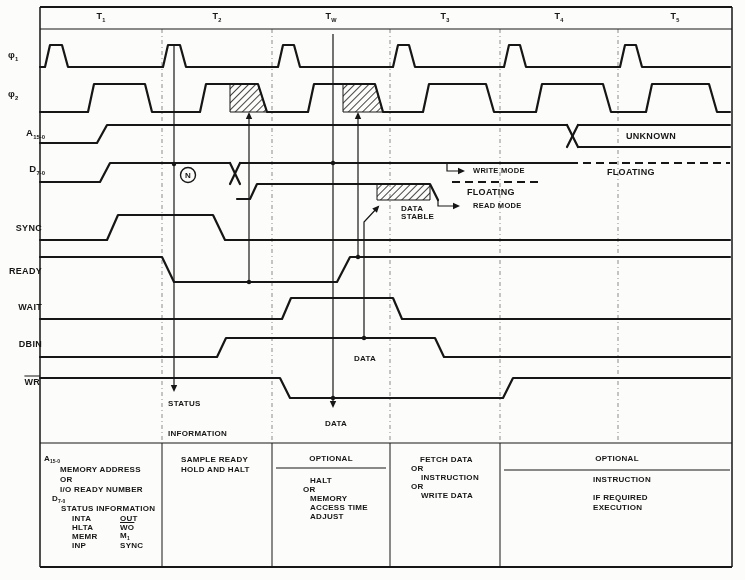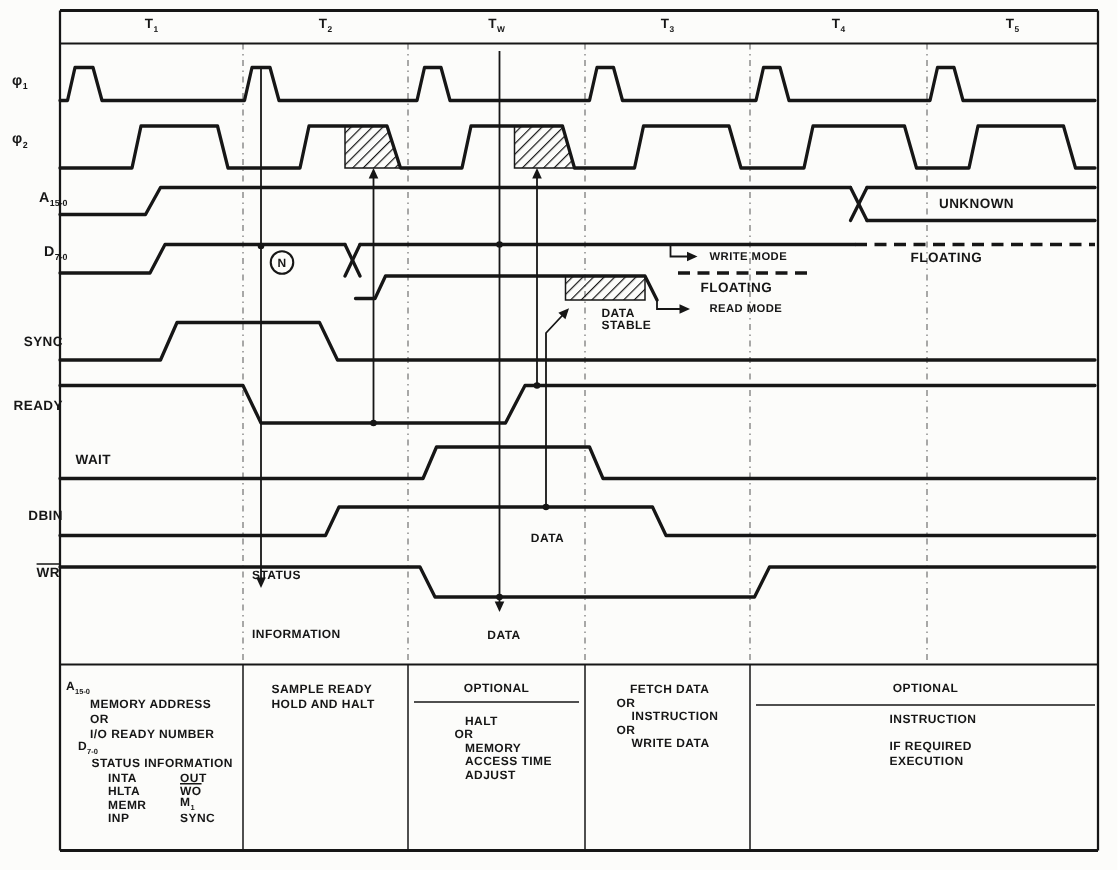--- a/index.html
+++ b/index.html
@@ -116,35 +116,35 @@
       <span class="txt" style="font-size: 9px; top: 18px; left: 331px; transform: translate(-50%, -50%);"><span>T</span><sub>W</sub></span>
       <span class="txt" style="font-size: 9px; top: 18px; left: 445px; transform: translate(-50%, -50%);"><span>T</span><sub>3</sub></span>
       <span class="txt" style="font-size: 9px; top: 18px; left: 559px; transform: translate(-50%, -50%);"><span>T</span><sub>4</sub></span>
       <span class="txt" style="font-size: 9px; top: 18px; left: 675px; transform: translate(-50%, -50%);"><span>T</span><sub>5</sub></span>
       <span class="txt" style="font-size: 9.5px; top: 56px; left: 8px; transform: translateY(-50%);"><span>φ</span><sub>1</sub></span>
       <span class="txt" style="font-size: 9.5px; top: 95px; left: 8px; transform: translateY(-50%);"><span>φ</span><sub>2</sub></span>
       <span class="txt" style="font-size: 9.5px; top: 134px; left: 45px; transform: translate(-100%, -50%);"><span>A</span><sub>15-0</sub></span>
       <span class="txt" style="font-size: 9.5px; top: 170px; left: 45px; transform: translate(-100%, -50%);"><span>D</span><sub>7-0</sub></span>
       <span class="txt" style="font-size: 9px; top: 228px; left: 42px; transform: translate(-100%, -50%);"><span>SYNC</span></span>
       <span class="txt" style="font-size: 9px; top: 271px; left: 42px; transform: translate(-100%, -50%);"><span>READY</span></span>
-      <span class="txt" style="font-size: 9px; top: 307px; left: 42px; transform: translate(-100%, -50%); margin-left: 32px;"><span>WAIT</span></span>
+      <span class="txt" style="font-size: 9px; top: 307px; left: 42px; transform: translate(-100%, -50%);"><span>WAIT</span></span>
       <span class="txt" style="font-size: 9px; top: 344px; left: 42px; transform: translate(-100%, -50%);"><span>DBIN</span></span>
       <span class="txt" style="font-size: 9px; top: 382px; left: 40px; transform: translate(-100%, -50%);"><span class="ovl">WR</span></span>
       <span class="txt" style="font-size: 8px; top: 176px; left: 188px; transform: translate(-50%, -50%);"><span>N</span></span>
       <span class="txt" style="font-size: 9px; top: 136px; left: 651px; transform: translate(-50%, -50%);"><span>UNKNOWN</span></span>
       <span class="txt" style="font-size: 9px; top: 172px; left: 607px; transform: translateY(-50%);"><span>FLOATING</span></span>
       <span class="txt" style="font-size: 7.5px; top: 171px; left: 473px; transform: translateY(-50%);"><span>WRITE MODE</span></span>
       <span class="txt" style="font-size: 9px; top: 192px; left: 467px; transform: translateY(-50%);"><span>FLOATING</span></span>
       <span class="txt" style="font-size: 7.5px; top: 206px; left: 473px; transform: translateY(-50%);"><span>READ MODE</span></span>
       <span class="txt" style="font-size: 8px; top: 209px; left: 401px; transform: translateY(-50%);"><span>DATA</span></span>
       <span class="txt" style="font-size: 8px; top: 217px; left: 401px; transform: translateY(-50%);"><span>STABLE</span></span>
       <span class="txt" style="font-size: 8px; top: 359px; left: 365px; transform: translate(-50%, -50%);"><span>DATA</span></span>
       <span class="txt" style="font-size: 8px; top: 424px; left: 336px; transform: translate(-50%, -50%);"><span>DATA</span></span>
-      <span class="txt" style="font-size: 8px; top: 384px; left: 168px; transform: translateY(-50%);"><span>STATUS</span></span>
-      <span class="txt" style="font-size: 8px; top: 423px; left: 168px; transform: translateY(-50%); text-align: right;"><span>INFORMATION</span></span>
+      <span class="txt" style="font-size: 8px; top: 404px; left: 168px; transform: translateY(-50%);"><span>STATUS</span></span>
+      <span class="txt" style="font-size: 8px; top: 434px; left: 168px; transform: translateY(-50%); text-align: right;"><span>INFORMATION</span></span>
       <span class="txt" style="font-size: 8px; top: 460px; left: 44px; transform: translateY(-50%);"><span>A</span><sub>15-0</sub></span>
       <span class="txt" style="font-size: 8px; top: 470px; left: 60px; transform: translateY(-50%);"><span>MEMORY ADDRESS</span></span>
       <span class="txt" style="font-size: 8px; top: 480px; left: 60px; transform: translateY(-50%);"><span>OR</span></span>
       <span class="txt" style="font-size: 8px; top: 490px; left: 60px; transform: translateY(-50%);"><span>I/O READY NUMBER</span></span>
       <span class="txt" style="font-size: 8px; top: 500px; left: 52px; transform: translateY(-50%);"><span>D</span><sub>7-0</sub></span>
       <span class="txt" style="font-size: 8px; top: 509px; left: 61px; transform: translateY(-50%);"><span>STATUS INFORMATION</span></span>
       <span class="txt" style="font-size: 8px; top: 519px; left: 72px; transform: translateY(-50%);"><span>INTA</span></span>
       <span class="txt" style="font-size: 8px; top: 519px; left: 120px; transform: translateY(-50%);"><span>OUT</span></span>
       <span class="txt" style="font-size: 8px; top: 528px; left: 72px; transform: translateY(-50%);"><span>HLTA</span></span>
       <span class="txt" style="font-size: 8px; top: 528px; left: 120px; transform: translateY(-50%);"><span class="ovl">WO</span></span>

